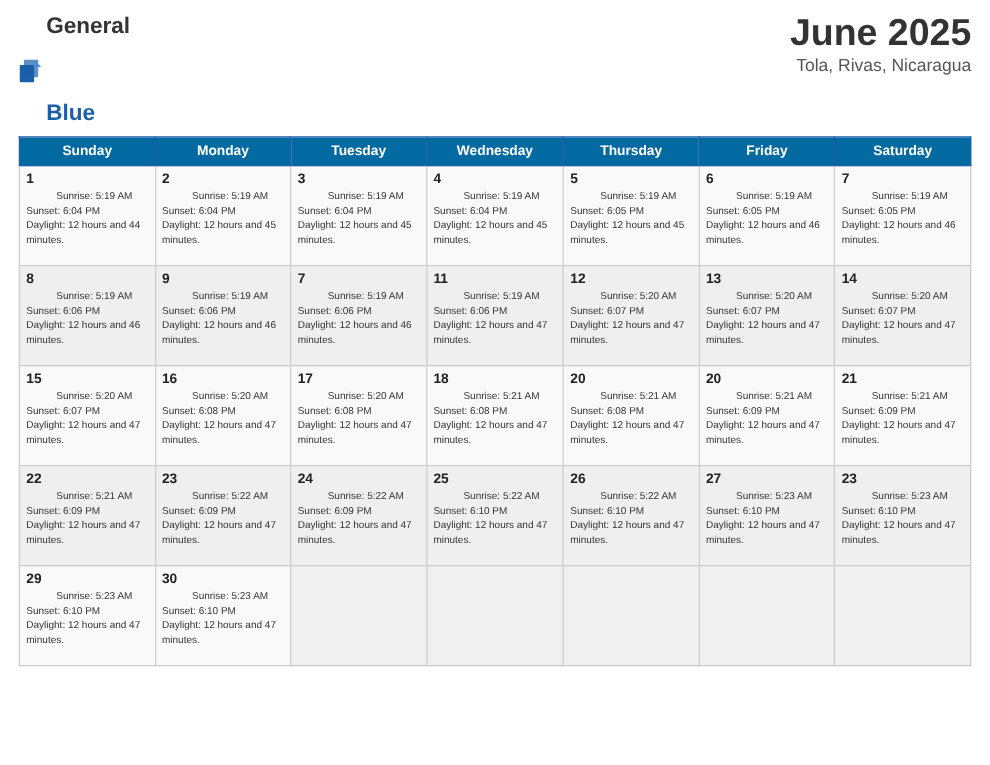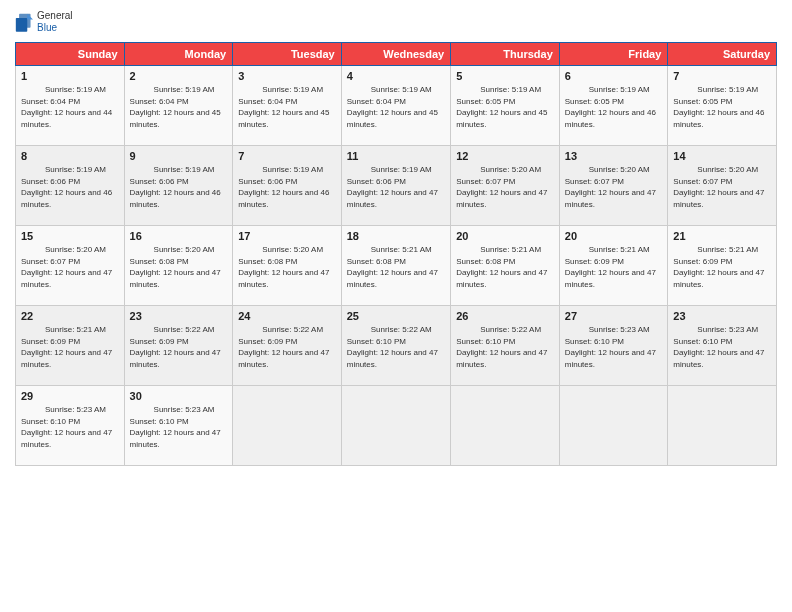--- a/index.html
+++ b/index.html
@@ -21,23 +21,24 @@
       align-items: flex-start;
       margin-bottom: 8px;
     }
     .logo {
       display: flex;
       align-items: center;
     }
     .logo-text {
       display: flex;
       flex-direction: column;
-      font-size: 10px;
-      font-weight: normal;
+      font-size: 18px;
+      font-weight: bold;
       line-height: 1.2;
+      gap: 48px;
     }
     .logo-general { color: #333; }
     .logo-blue { color: #1a5fa8; }
     .logo-icon {
       width: 18px;
       height: 22px;
       margin-right: 4px;
       position: relative;
     }
     .title-block {
@@ -51,23 +52,23 @@
     .title-location {
       font-size: 14px;
       color: #555;
     }
     .calendar {
       width: 100%;
       border-collapse: collapse;
       font-size: 8.5px;
     }
     .calendar thead th {
-      background-color: #ef4444;
+      background-color: #0369a1;
       color: #fff;
-      text-align: right;
+      text-align: center;
       padding: 5px 6px;
       font-size: 11px;
       font-weight: bold;
       border: 1px solid #1a5fa8;
     }
     .calendar tbody td {
       border: 1px solid #ccc;
       vertical-align: top;
       padding: 4px 5px;
       width: 113px;
@@ -105,20 +106,24 @@
       <svg class="logo-icon" width="22" height="26" viewBox="0 0 22 26">
         <rect x="1" y="8" width="14" height="17" fill="#1a5fa8" rx="1"></rect>
         <rect x="5" y="3" width="14" height="17" fill="#1a5fa8" rx="1" opacity="0.7"></rect>
         <polygon points="15,3 22,10 15,10" fill="#4a90d9"></polygon>
       </svg>
       <div class="logo-text">
         <span class="logo-general">General</span>
         <span class="logo-blue">Blue</span>
       </div>
     </div>
+    <div class="title-block">
+      <div class="title-month">June 2025</div>
+      <div class="title-location">Tola, Rivas, Nicaragua</div>
+    </div>
   </div>
 
   <table class="calendar">
     <thead>
       <tr>
       <th>Sunday</th>
           <th>Monday</th>
           <th>Tuesday</th>
           <th>Wednesday</th>
           <th>Thursday</th>

